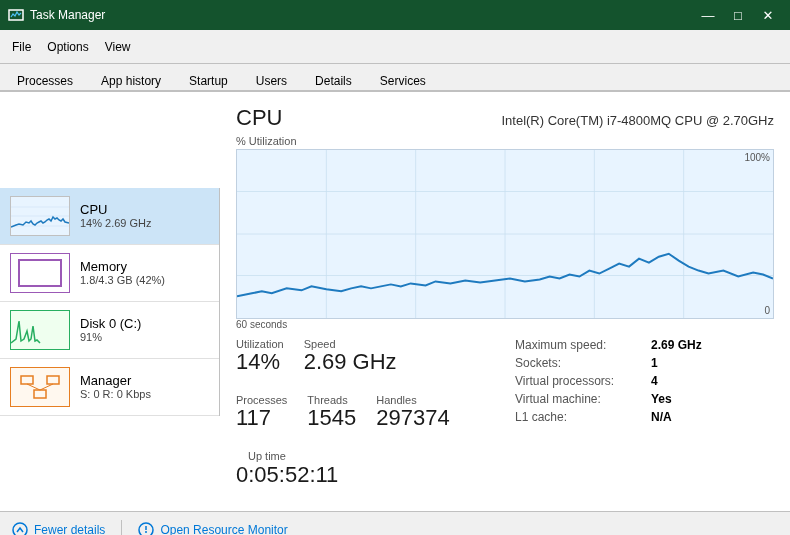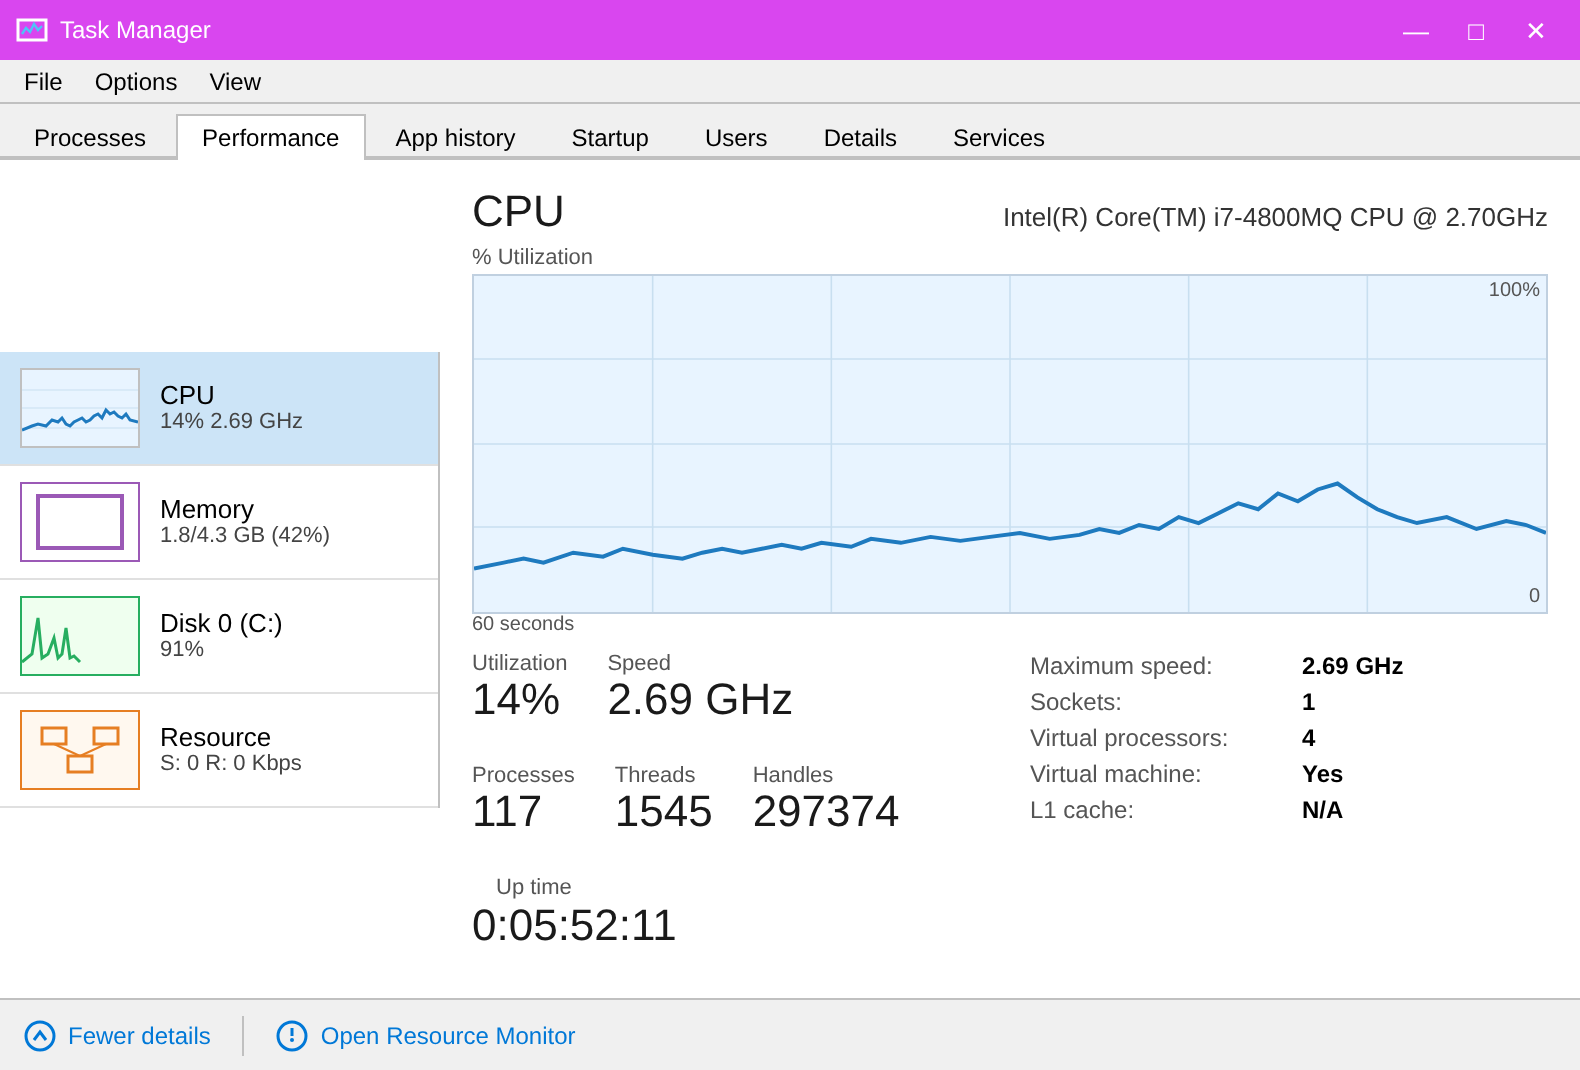--- a/index.html
+++ b/index.html
@@ -7,21 +7,21 @@
       width: 790px;
       height: 535px;
       font-family: 'Segoe UI', Tahoma, Geneva, Verdana, sans-serif;
       font-size: 12px;
       background: #f0f0f0;
       overflow: hidden;
     }
 
     
     .title-bar {
-      background: #d946ef;
+      background: #14532d;
       height: 30px;
       display: flex;
       align-items: center;
       padding: 0 8px;
       color: white;
       user-select: none;
     }
     .title-bar-icon {
       width: 16px;
       height: 16px;
@@ -44,21 +44,21 @@
       font-size: 13px;
       cursor: pointer;
       display: flex;
       align-items: center;
       justify-content: center;
     }
 
     
     .menu-bar {
       background: #f0f0f0;
-      height: 22px;
+      height: 34px;
       display: flex;
       padding: 0 4px;
       border-bottom: 1px solid #c0c0c0;
     }
     .menu-item {
       padding: 2px 8px;
       font-size: 12px;
       cursor: pointer;
       height: 100%;
       display: flex;
@@ -275,21 +275,20 @@
 </div>
 
 <div class="menu-bar">
   <div class="menu-item">File</div>
   <div class="menu-item">Options</div>
   <div class="menu-item">View</div>
 </div>
 
 <div class="tab-bar">
   <div class="tab">Processes</div>
-  <div class="tab active">Performance</div>
   <div class="tab">App history</div>
   <div class="tab">Startup</div>
   <div class="tab">Users</div>
   <div class="tab">Details</div>
   <div class="tab">Services</div>
 </div>
 
 <div class="main-content">
 
   <div class="sidebar">
@@ -343,21 +342,21 @@
           <rect width="58" height="38" fill="#fff8ef"></rect>
 
           <rect x="10" y="8" width="12" height="8" fill="none" stroke="#e67e22" stroke-width="1.5"></rect>
           <rect x="36" y="8" width="12" height="8" fill="none" stroke="#e67e22" stroke-width="1.5"></rect>
           <rect x="23" y="22" width="12" height="8" fill="none" stroke="#e67e22" stroke-width="1.5"></rect>
           <line x1="16" y1="16" x2="29" y2="22" stroke="#e67e22" stroke-width="1"></line>
           <line x1="42" y1="16" x2="29" y2="22" stroke="#e67e22" stroke-width="1"></line>
         </svg>
       </div>
       <div class="sidebar-info">
-        <div class="name">Resource</div>
+        <div class="name">Manager</div>
         <div class="detail">S: 0 R: 0 Kbps</div>
       </div>
     </div>
 
   </div>
 
   <div class="right-panel">
 
     <div class="cpu-header">
       <span class="cpu-title">CPU</span>

